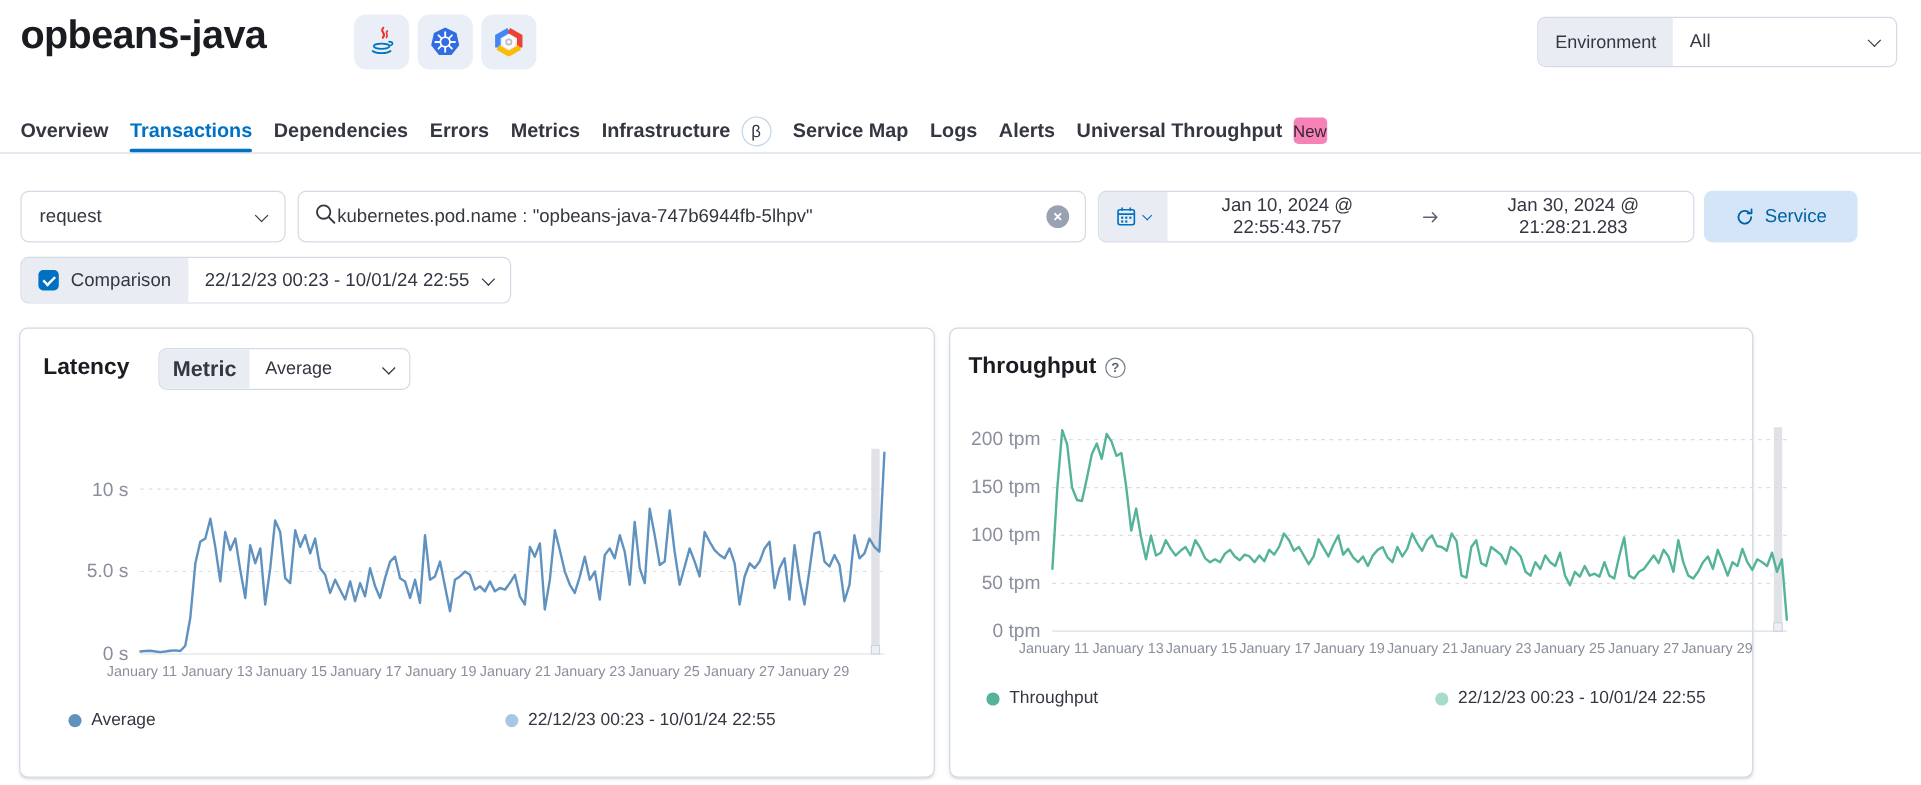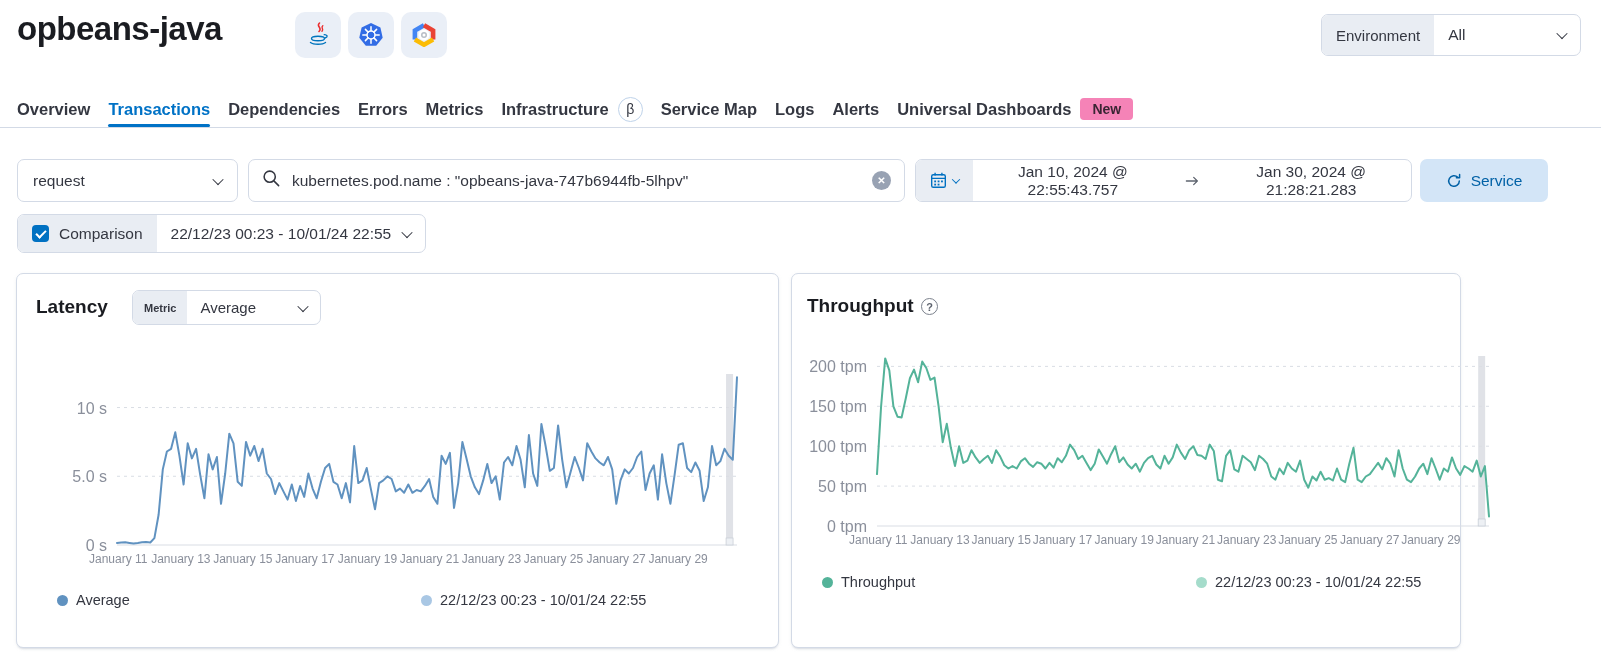--- a/index.html
+++ b/index.html
@@ -7,52 +7,52 @@
   .page { position:relative; width:1601px; height:654px; background:#fff; overflow:hidden;
           font-family:"Liberation Sans", sans-serif; color:#343741; }
 
   
   .app-title { position:absolute; left:17px; top:10px; font-size:33px; font-weight:700;
                color:#1a1c21; letter-spacing:-0.5px; }
   .badges { position:absolute; left:295px; top:12px; display:flex; gap:7px; }
   .badge-icon { width:46px; height:46px; border-radius:10px; background:#EAEFF7;
                 display:flex; align-items:center; justify-content:center; }
 
-  .env-select { position:absolute; right:20px; top:14px; height:42px; width:260px;
+  .env-select { position:absolute; right:20px; top:14px; height:42px; width:300px;
                 border:1px solid #D3DAE6; border-radius:7px; display:flex; overflow:hidden; background:#fff; }
   .env-label { background:#E9EDF3; display:flex; align-items:center; padding:0 14px;
                font-size:15px; color:#343741; }
   .env-value { flex:1; display:flex; align-items:center; justify-content:space-between;
                padding:0 14px; font-size:15.5px; }
 
   
   .tabs { position:absolute; left:17px; top:92px; display:flex; align-items:center; gap:18px; height:34px; }
   .tab { font-size:16.5px; font-weight:700; color:#343741; display:flex; align-items:center;
          gap:9px; position:relative; height:34px; cursor:pointer; white-space:nowrap; }
   .tab.active { color:#0072C6; }
   .tab.active::after { content:""; position:absolute; left:0; right:0; bottom:-1px; height:3px;
                        background:#0072C6; border-radius:2px; }
   .tabs-divider { position:absolute; left:0; right:0; top:127px; height:1px; background:#D3DAE6; }
   .beta-badge { width:25px; height:25px; border:1px solid #BFD3EA; border-radius:50%; background:#fff;
                 display:flex; align-items:center; justify-content:center; font-size:14px; font-weight:400; }
-  .new-badge { background:#F583B7; color:#3a2533; padding:3px 12px; border-radius:4px;
-               font-size:14px; font-weight:700; }
+  .new-badge { background:#F583B7; color:#3a2533; padding:3px 0; border-radius:4px;
+               font-size:14px; font-weight:400; }
   .flask-badge { width:26px; height:26px; border:1px solid #D3DAE6; border-radius:50%; background:#fff;
                  display:flex; align-items:center; justify-content:center; }
 
   
   .chev { display:inline-block; width:8px; height:8px; border-right:1.8px solid #343741;
           border-bottom:1.8px solid #343741; transform:rotate(45deg) translate(-1px,-1px); }
   .chev.blue { border-color:#0071C2; width:6px; height:6px; }
   .type-select { position:absolute; left:17px; top:159px; width:221px; height:43px;
                  border:1px solid #D3DAE6; border-radius:7px; display:flex; align-items:center;
                  justify-content:space-between; padding:0 15px; font-size:15.5px; background:#fff; }
   .search-box { position:absolute; left:248px; top:159px; width:657px; height:43px;
                 border:1px solid #D3DAE6; border-radius:7px; display:flex; align-items:center;
-                padding:0 13px; gap:11px; background:#fff; }
+                padding:0 13px; background:#fff; }
   .search-query { font-size:15.5px; color:#343741; }
   .clear-btn { width:19px; height:19px; border-radius:50%; background:#98A2B3; color:#fff;
                display:flex; align-items:center; justify-content:center; margin-left:auto; }
   .clear-btn::after { content:"✕"; font-size:10px; font-weight:700; }
   .date-picker { position:absolute; left:915px; top:159px; width:497px; height:43px;
                  border:1px solid #D3DAE6; border-radius:7px; display:flex; align-items:center;
                  overflow:hidden; background:#fff;text-align:center; }
   .date-prepend { width:57px; height:100%; background:#E9EDF3; display:flex; align-items:center;
                   justify-content:center; gap:6px; }
   .date-body { flex:1; display:flex; align-items:center; justify-content:center; gap:12px;
@@ -72,21 +72,21 @@
   
   .panel { position:absolute; top:273px; height:375px; background:#fff; border:1px solid #D3DAE6;
            border-radius:7px; box-shadow:0 2px 2px -1px rgba(152,162,179,.3), 0 1px 5px -2px rgba(152,162,179,.3); }
   .panel.latency { left:16px; width:763px; }
   .panel.throughput { left:791px; width:670px; }
   .panel-title { position:absolute; left:19px; top:22px; font-size:19px; font-weight:700; color:#1a1c21; }
   .panel.throughput .panel-title { left:15px; top:21px; }
   .metric-select { position:absolute; left:115px; top:16px; height:35px; border:1px solid #D3DAE6;
                    border-radius:7px; display:flex; overflow:hidden; background:#fff; }
   .metric-label { background:#E9EDF3; display:flex; align-items:center; padding:0 11px;
-                  font-size:11px; font-weight:700; }
+                  font-size:18px; font-weight:700; }
   .metric-value { display:flex; align-items:center; justify-content:space-between; width:133px;
                   padding:0 13px; font-size:15px; color:#343741; }
   .help-icon { position:absolute; left:129px; top:24px; width:17px; height:17px; border:1.4px solid #7b818c;
                border-radius:50%; display:flex; align-items:center; justify-content:center; color:#5d636e; }
   .help-icon::after { content:"?"; font-size:11px; font-weight:700; }
 
   .chart-area { position:absolute; }
   .panel.latency .chart-area { left:100px; top:100px; }
   .panel.throughput .chart-area { left:85px; top:82px; }
   .chart-area svg { display:block; overflow:visible; }
@@ -178,21 +178,21 @@
     <div class="tab">
         <span>Service Map</span>
       </div>
     <div class="tab">
         <span>Logs</span>
       </div>
     <div class="tab">
         <span>Alerts</span>
       </div>
     <div class="tab">
-      <span>Universal Dashboards</span>
+      <span>Universal Throughput</span>
       <span class="new-badge">New</span>
     </div>
   </div>
   <div class="tabs-divider"></div>
 
   <div class="type-select">
     <span>request</span>
     <span class="chev"></span>
   </div>
 

